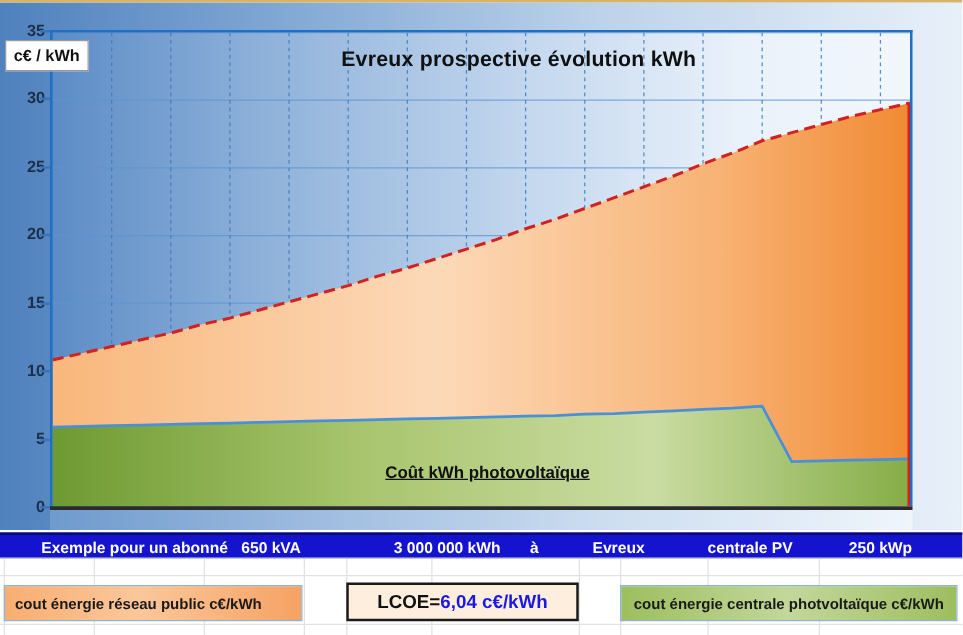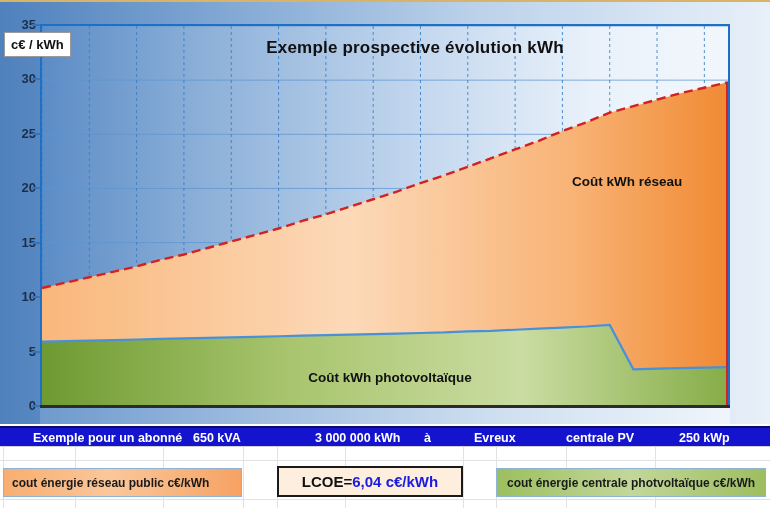--- a/index.html
+++ b/index.html
@@ -40,21 +40,21 @@
   .chart-title{
     position:absolute;left:0;right:0;top:36px;text-align:center;
     font-size:17px;font-weight:bold;color:#101010;z-index:5;letter-spacing:.2px;
     padding-left:60px;
   }
   .ann-reseau{
     position:absolute;left:572px;top:172px;font-size:13.5px;font-weight:bold;color:#111;z-index:5;
   }
   .ann-pv{
     position:absolute;left:0;right:0;top:368px;text-align:center;
-    font-size:13.5px;font-weight:bold;color:#111;z-index:5;padding-left:10px;
+    font-size:13.5px;font-weight:bold;color:#111;z-index:5;padding-left:10px;text-decoration:underline;
   }
 
   
   .xaxis{
     position:absolute;left:40px;top:403px;width:690px;height:30px;
     border-top:3px solid #2b2b2b;
     background:linear-gradient(to right,#6e9acd 0%,#9dbbdf 30%,#cddef0 65%,#eff5fb 100%);
   }
 
   
@@ -93,21 +93,21 @@
   }
   .lcoe-val{color:#1a1ae0;}
 </style>
 </head>
 <body>
 
 <div id="app">
 
   <div class="chart-frame">
 
-    <div class="chart-title">Exemple prospective évolution kWh</div>
+    <div class="chart-title">Evreux prospective évolution kWh</div>
     <div class="unit-badge">c€ / kWh</div>
 
     <div id="y-axis">
         <div class="ylab" style="top: 403px;">0</div>
         <div class="ytickmark" style="top: 403px;"></div>
         <div class="ylab" style="top: 348.571px;">5</div>
         <div class="ytickmark" style="top: 348.571px;"></div>
         <div class="ylab" style="top: 294.143px;">10</div>
         <div class="ytickmark" style="top: 294.143px;"></div>
         <div class="ylab" style="top: 239.714px;">15</div>
@@ -161,21 +161,20 @@
           <line x1="615.0344827586207" y1="0" x2="615.0344827586207" y2="379" stroke="#3a7cc0" stroke-width="1" stroke-dasharray="3,3" opacity="0.85"></line>
           <line x1="662.344827586207" y1="0" x2="662.344827586207" y2="379" stroke="#3a7cc0" stroke-width="1" stroke-dasharray="3,3" opacity="0.85"></line>
           <path d="M0,262.0514285714286 L23.655172413793103,256.63714285714286 L47.310344827586206,251.22285714285712 L70.9655172413793,245.80857142857144 L94.62068965517241,240.3942857142857 L118.27586206896552,233.89714285714285 L141.9310344827586,228.48285714285714 L165.58620689655174,221.98571428571427 L189.24137931034483,215.48857142857142 L212.89655172413794,208.99142857142857 L236.55172413793105,202.4942857142857 L260.2068965517241,194.9142857142857 L283.8620689655172,188.41714285714284 L307.51724137931035,180.83714285714285 L331.1724137931035,173.25714285714287 L354.82758620689657,165.67714285714285 L378.48275862068965,157.0142857142857 L402.13793103448273,149.43428571428575 L425.7931034482759,140.77142857142857 L449.44827586206895,132.10857142857142 L473.1034482758621,123.44571428571425 L496.7586206896552,114.78285714285715 L520.4137931034483,105.03714285714284 L544.0689655172414,96.37428571428569 L567.7241379310344,86.62857142857143 L591.3793103448276,80.13142857142856 L615.0344827586207,73.63428571428574 L638.6896551724137,67.13714285714286 L662.344827586207,61.72285714285715 L686,56.30857142857144 L686,341.1 L662.344827586207,341.64142857142855 L638.6896551724137,342.18285714285713 L615.0344827586207,342.7242857142857 L591.3793103448276,343.2657142857143 L567.7241379310344,298.86857142857144 L544.0689655172414,300.49285714285713 L520.4137931034483,301.5757142857143 L496.7586206896552,302.65857142857146 L473.1034482758621,303.74142857142857 L449.44827586206895,304.82428571428574 L425.7931034482759,305.36571428571426 L402.13793103448273,306.4485714285714 L378.48275862068965,306.99 L354.82758620689657,307.5314285714286 L331.1724137931035,308.0728571428572 L307.51724137931035,308.6142857142857 L283.8620689655172,309.1557142857143 L260.2068965517241,309.69714285714286 L236.55172413793105,310.23857142857145 L212.89655172413794,310.78 L189.24137931034483,311.32142857142856 L165.58620689655174,311.86285714285714 L141.9310344827586,312.4042857142857 L118.27586206896552,312.9457142857143 L94.62068965517241,313.4871428571429 L70.9655172413793,314.0285714285714 L47.310344827586206,314.57 L23.655172413793103,315.1114285714286 L0,315.65285714285716 Z" fill="url(#gOrange)"></path>
           <path d="M0,315.65285714285716 L23.655172413793103,315.1114285714286 L47.310344827586206,314.57 L70.9655172413793,314.0285714285714 L94.62068965517241,313.4871428571429 L118.27586206896552,312.9457142857143 L141.9310344827586,312.4042857142857 L165.58620689655174,311.86285714285714 L189.24137931034483,311.32142857142856 L212.89655172413794,310.78 L236.55172413793105,310.23857142857145 L260.2068965517241,309.69714285714286 L283.8620689655172,309.1557142857143 L307.51724137931035,308.6142857142857 L331.1724137931035,308.0728571428572 L354.82758620689657,307.5314285714286 L378.48275862068965,306.99 L402.13793103448273,306.4485714285714 L425.7931034482759,305.36571428571426 L449.44827586206895,304.82428571428574 L473.1034482758621,303.74142857142857 L496.7586206896552,302.65857142857146 L520.4137931034483,301.5757142857143 L544.0689655172414,300.49285714285713 L567.7241379310344,298.86857142857144 L591.3793103448276,343.2657142857143 L615.0344827586207,342.7242857142857 L638.6896551724137,342.18285714285713 L662.344827586207,341.64142857142855 L686,341.1 L686,379 L0,379 Z" fill="url(#gGreen)"></path>
           <path d="M0,315.65285714285716 L23.655172413793103,315.1114285714286 L47.310344827586206,314.57 L70.9655172413793,314.0285714285714 L94.62068965517241,313.4871428571429 L118.27586206896552,312.9457142857143 L141.9310344827586,312.4042857142857 L165.58620689655174,311.86285714285714 L189.24137931034483,311.32142857142856 L212.89655172413794,310.78 L236.55172413793105,310.23857142857145 L260.2068965517241,309.69714285714286 L283.8620689655172,309.1557142857143 L307.51724137931035,308.6142857142857 L331.1724137931035,308.0728571428572 L354.82758620689657,307.5314285714286 L378.48275862068965,306.99 L402.13793103448273,306.4485714285714 L425.7931034482759,305.36571428571426 L449.44827586206895,304.82428571428574 L473.1034482758621,303.74142857142857 L496.7586206896552,302.65857142857146 L520.4137931034483,301.5757142857143 L544.0689655172414,300.49285714285713 L567.7241379310344,298.86857142857144 L591.3793103448276,343.2657142857143 L615.0344827586207,342.7242857142857 L638.6896551724137,342.18285714285713 L662.344827586207,341.64142857142855 L686,341.1" fill="none" stroke="#4a90d9" stroke-width="2.2"></path>
           <path d="M0,262.0514285714286 L23.655172413793103,256.63714285714286 L47.310344827586206,251.22285714285712 L70.9655172413793,245.80857142857144 L94.62068965517241,240.3942857142857 L118.27586206896552,233.89714285714285 L141.9310344827586,228.48285714285714 L165.58620689655174,221.98571428571427 L189.24137931034483,215.48857142857142 L212.89655172413794,208.99142857142857 L236.55172413793105,202.4942857142857 L260.2068965517241,194.9142857142857 L283.8620689655172,188.41714285714284 L307.51724137931035,180.83714285714285 L331.1724137931035,173.25714285714287 L354.82758620689657,165.67714285714285 L378.48275862068965,157.0142857142857 L402.13793103448273,149.43428571428575 L425.7931034482759,140.77142857142857 L449.44827586206895,132.10857142857142 L473.1034482758621,123.44571428571425 L496.7586206896552,114.78285714285715 L520.4137931034483,105.03714285714284 L544.0689655172414,96.37428571428569 L567.7241379310344,86.62857142857143 L591.3793103448276,80.13142857142856 L615.0344827586207,73.63428571428574 L638.6896551724137,67.13714285714286 L662.344827586207,61.72285714285715 L686,56.30857142857144" fill="none" stroke="#d32020" stroke-width="2.4" stroke-dasharray="9,5"></path>
           <line x1="685" y1="56.30857142857144" x2="685" y2="379" stroke="#d32020" stroke-width="2"></line>
         </svg>
     </div>
 
-    <div class="ann-reseau">Coût kWh réseau</div>
     <div class="ann-pv">Coût kWh photovoltaïque</div>
 
     <div class="xaxis" id="x-axis"></div>
   </div>
 
   <div class="infobar">
     <span style="left:8px;padding-left:25px;">Exemple pour un abonné</span>
     <span style="left:193px;">650 kVA</span>
     <span style="left:315px;">3 000 000 kWh</span>
     <span style="left:424px;">à</span>

